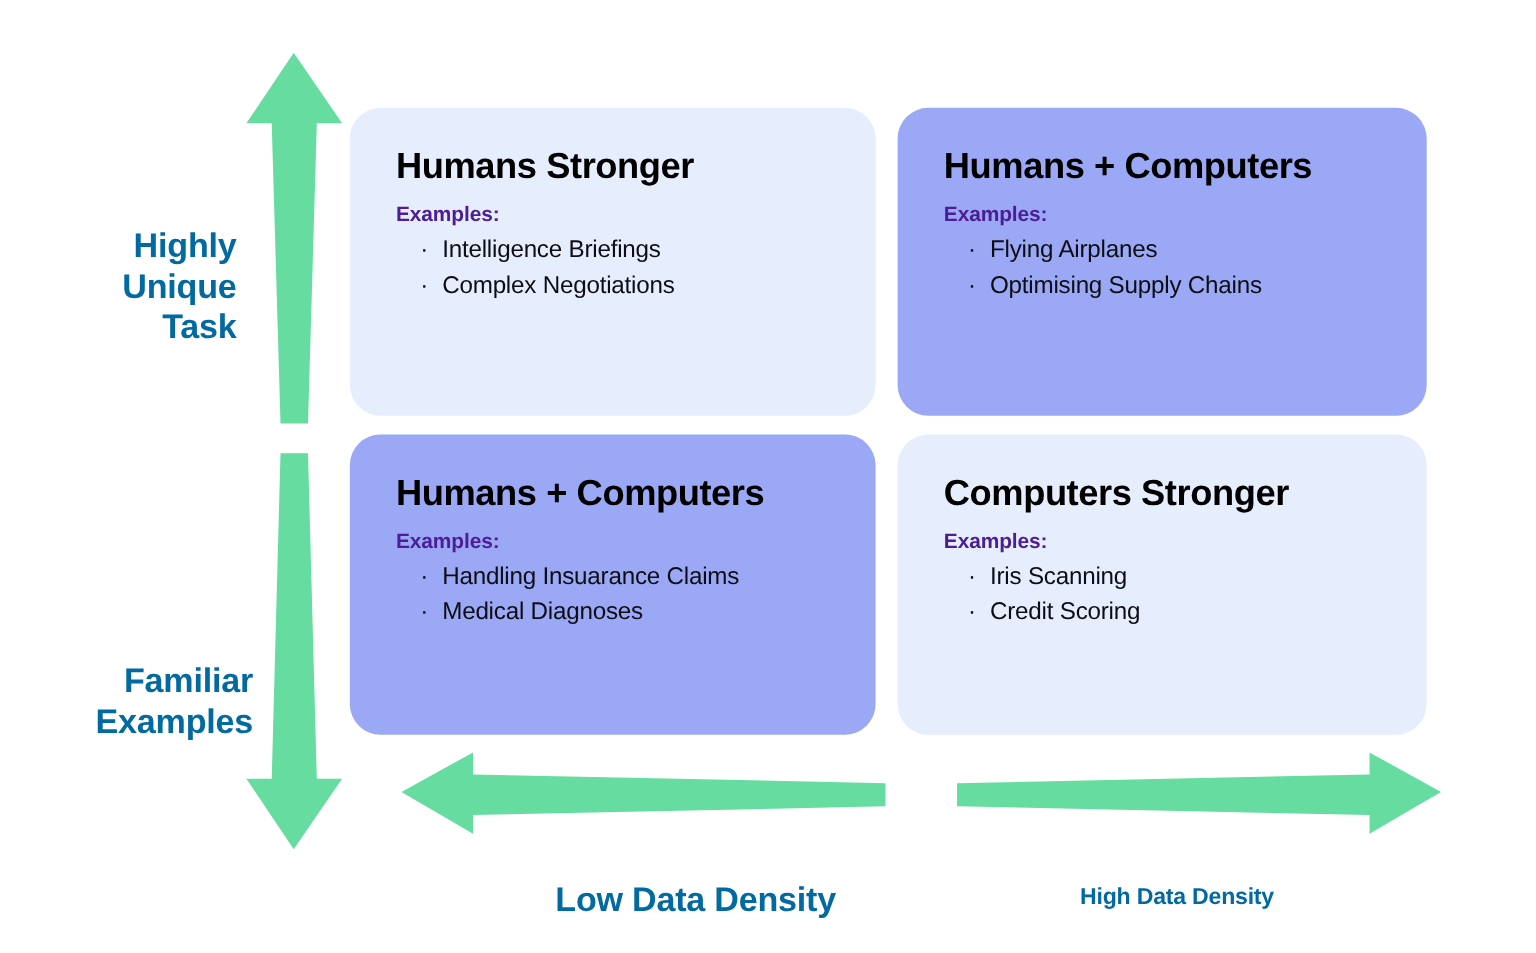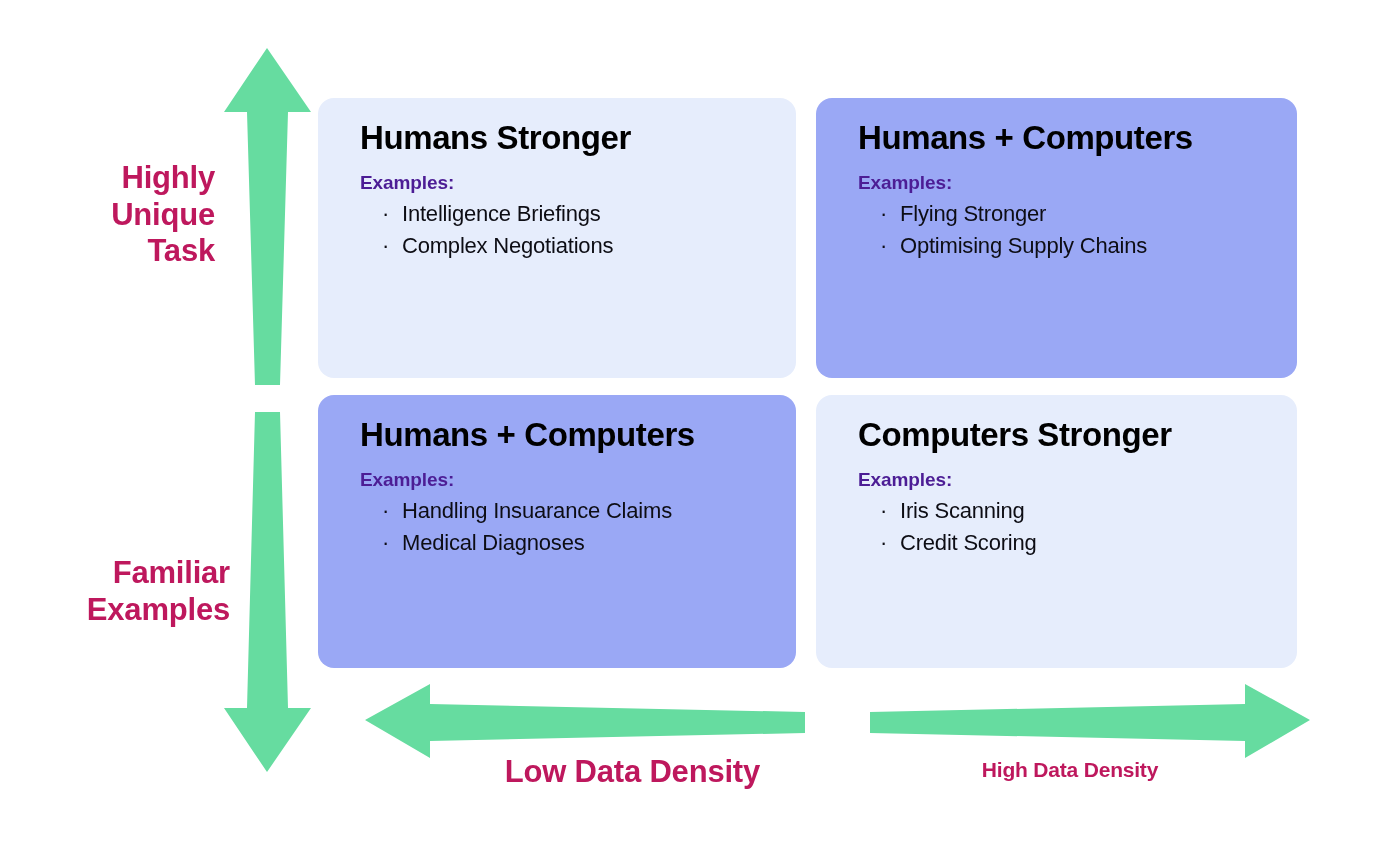--- a/index.html
+++ b/index.html
@@ -25,24 +25,25 @@
     left: 0;
     top: 0;
     width: 1396px;
     height: 866px;
     pointer-events: none;
   }
 
   
   .axis-label {
     position: absolute;
-    color: #be185d;
+    color: #0369a1;
     font-weight: bold;
     letter-spacing: -0.2px;
     line-height: 1.18;
+    margin-top: 46px;
   }
   #label-y-top {
     left: 20px;
     top: 160px;
     width: 195px;
     text-align: right;
     font-size: 31px;
   }
   #label-y-bottom {
     left: 35px;
@@ -62,23 +63,23 @@
     left: 880px;
     top: 758px;
     width: 380px;
     text-align: center;
     font-size: 21px;
   }
 
   
   .quadrant {
     position: absolute;
-    border-radius: 16px;
+    border-radius: 28px;
     box-sizing: border-box;
-    padding: 22px 0 0 42px;
+    padding: 35px 0 0 42px;
   }
   #quad-top-left     { left: 318px;  top: 98px;  width: 478px; height: 280px; }
   #quad-top-right    { left: 816px;  top: 98px;  width: 481px; height: 280px; }
   #quad-bottom-left  { left: 318px;  top: 395px; width: 478px; height: 273px; }
   #quad-bottom-right { left: 816px;  top: 395px; width: 481px; height: 273px; }
 
   .quad-title {
     margin: 0 0 16px 0;
     font-size: 33px;
     font-weight: bold;
@@ -158,21 +159,21 @@
       </li>
     </ul>
   </div>
 
   <div class="quadrant" id="quad-top-right" style="background: rgb(154, 168, 245);">
     <h2 class="quad-title">Humans + Computers</h2>
     <p class="quad-examples-label">Examples:</p>
     <ul class="quad-list">
       <li>
         <span class="bullet-dot">·</span>
-        <span>Flying Stronger</span>
+        <span>Flying Airplanes</span>
       </li>
       <li>
         <span class="bullet-dot">·</span>
         <span>Optimising  Supply Chains</span>
       </li>
     </ul>
   </div>
 
   <div class="quadrant" id="quad-bottom-left" style="background: rgb(154, 168, 245);">
     <h2 class="quad-title">Humans + Computers</h2>

